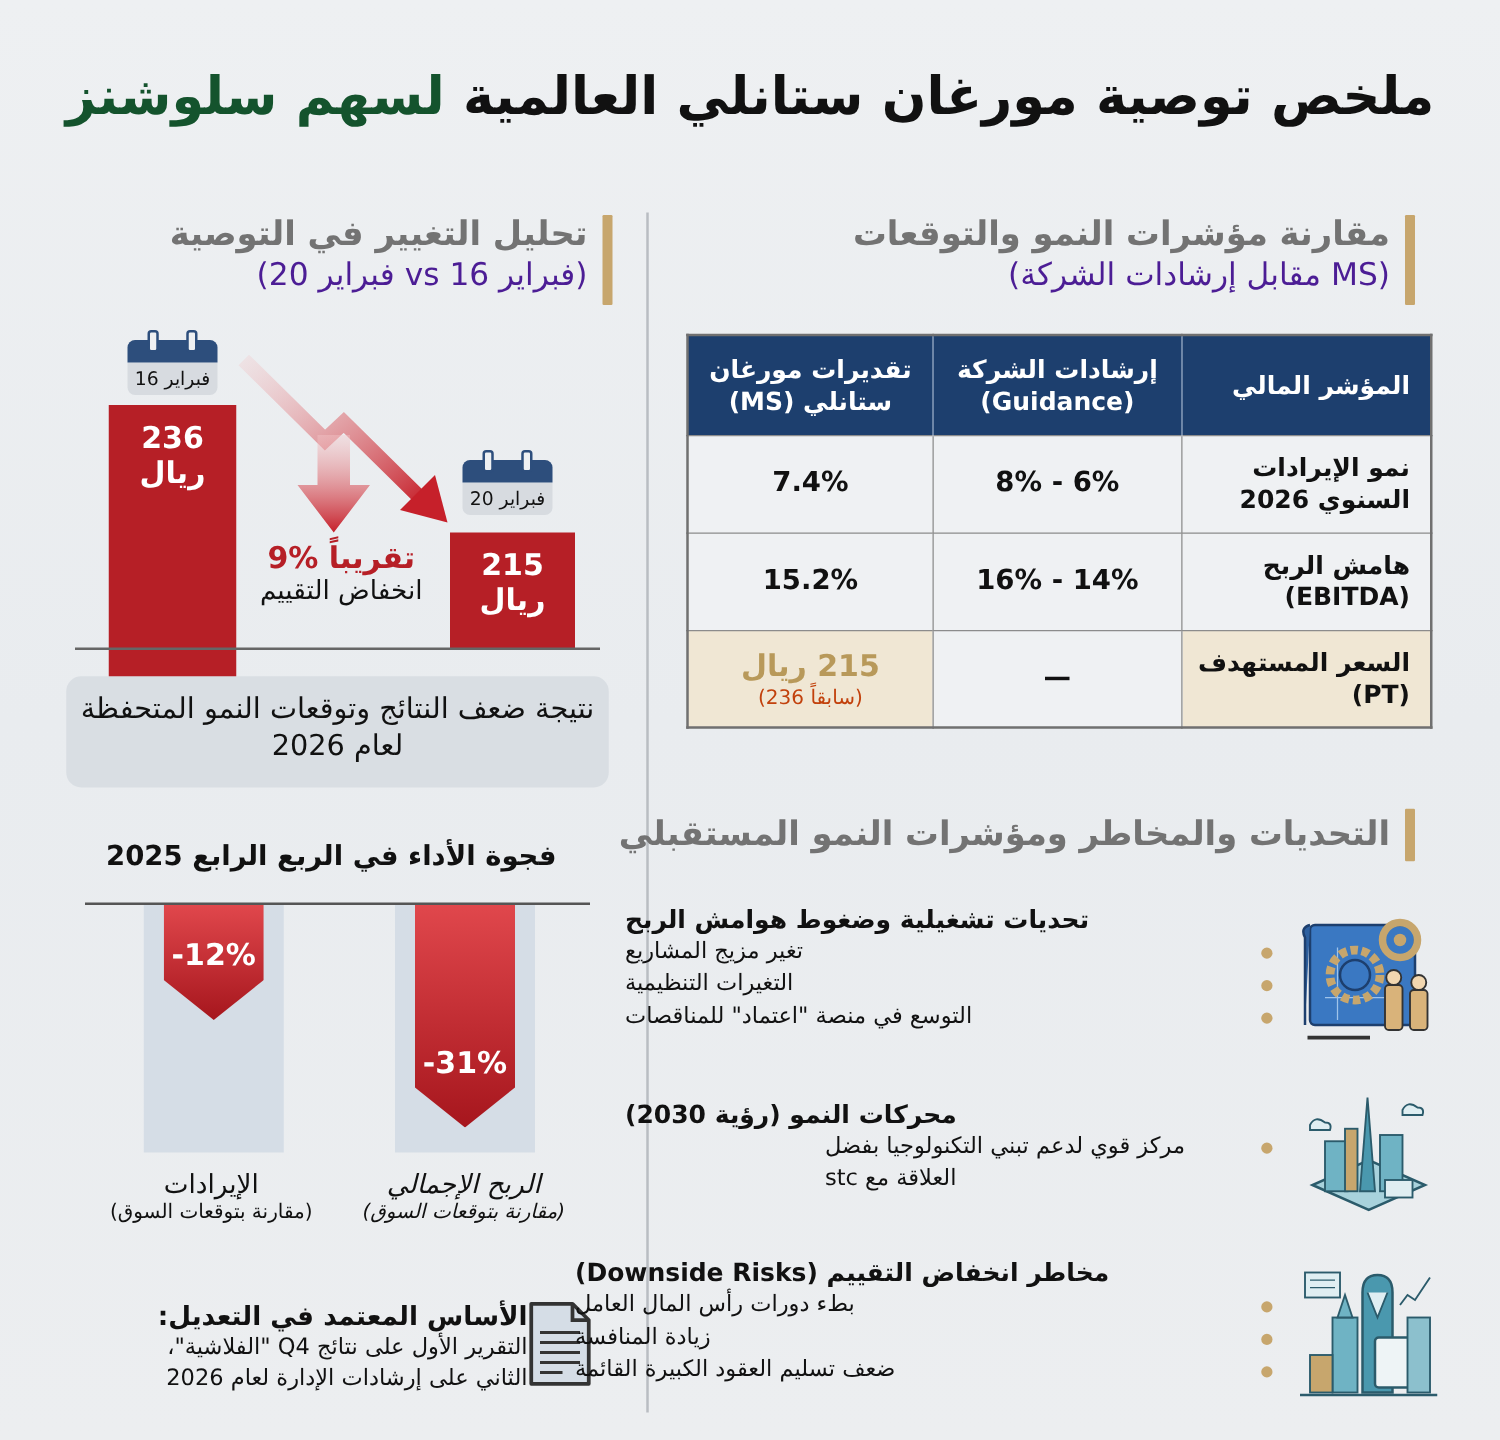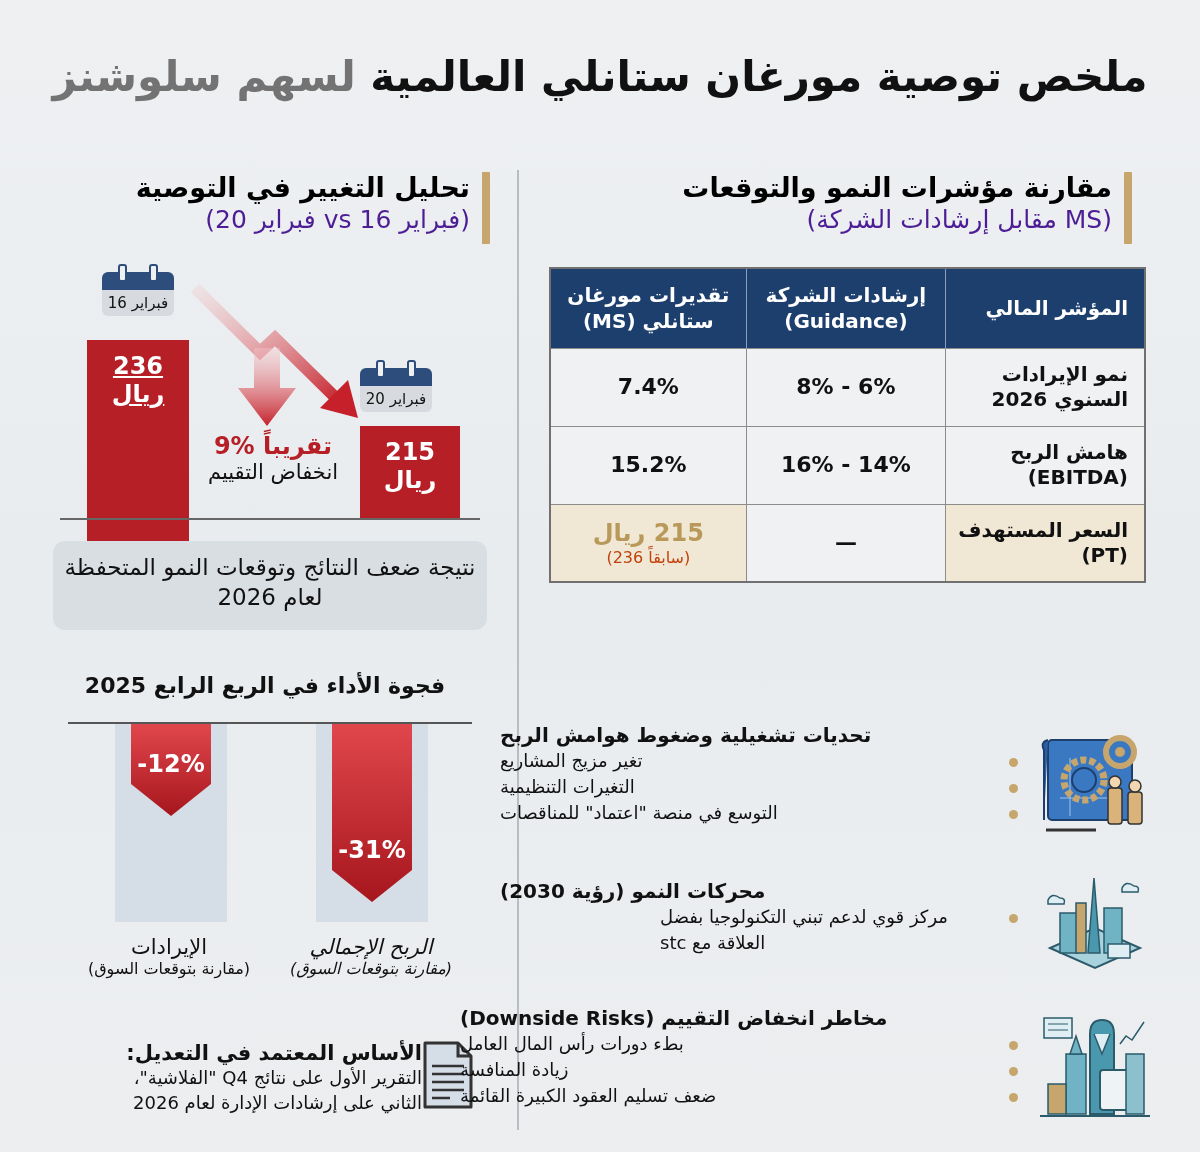--- a/index.html
+++ b/index.html
@@ -12,30 +12,30 @@
     overflow: hidden;
   }
   .page { position: absolute; inset: 0; direction: rtl; }
 
   
   .main-title {
     position: absolute; top: 52px; left: 0; width: 1200px;
     text-align: center; font-size: 42px; font-weight: 700; letter-spacing: -0.5px;
     color: #111;
   }
-  .main-title .accent { color: #737373; }
+  .main-title .accent { color: #14532d; }
 
   
   .vdivider { position: absolute; left: 517px; top: 170px; width: 2px; height: 960px; background: #b9bdc2; }
 
   
   .sec-head { position: absolute; display: flex; align-items: flex-start; gap: 12px; }
   .sec-head .bar { width: 8px; background: #c7a66d; border-radius: 1px; flex: none; }
   .sec-head .texts { text-align: right; }
-  .sec-head .title { font-size: 27px; font-weight: 700; line-height: 1.2; color: #000000; margin-left: 48px; }
+  .sec-head .title { font-size: 27px; font-weight: 700; line-height: 1.2; color: #737373; margin-left: 48px; }
   .sec-head .sub { font-size: 25px; line-height: 1.3; color: #4c1d95; }
 
   
   .cmp-table {
     position: absolute; left: 549px; top: 267px; width: 597px;
     border-collapse: collapse; border: 2px solid #707070;
     direction: rtl;
   }
   .cmp-table th {
     background: #1d3f6e; color: #fff; font-size: 20px; font-weight: 700;
@@ -178,21 +178,21 @@
       <div class="sub">(فبراير 16 vs فبراير 20)</div>
     </div>
   </div>
 
   <div class="rec-chart" style="direction:ltr;">
 
     <div class="cal" style="left:42px; top:12px;">
       <div class="cal-top"></div>
       <div class="cal-body">فبراير 16</div>
     </div>
-    <div class="price-bar" style="left:27px; top:80px; width:102px; height:248px;text-decoration:underline;">236 ريال</div>
+    <div class="price-bar" style="left:27px; top:64px; width:102px; height:248px;">236 ريال</div>
 
     <svg class="drop-arrow-svg" style="left:130px; top:20px;" width="180" height="140" viewBox="0 0 180 140">
       <defs>
         <linearGradient id="g1" x1="0" y1="0" x2="1" y2="1">
           <stop offset="0" stop-color="#f2c6c8" stop-opacity="0.3"></stop>
           <stop offset="1" stop-color="#c6202a"></stop>
         </linearGradient>
       </defs>
       <polyline points="5,8 70,72 85,58 150,122" fill="none" stroke="url(#g1)" stroke-width="12" stroke-linejoin="miter"></polyline>
       <polygon points="168,138 130,128 158,100" fill="#c6202a"></polygon>
@@ -204,21 +204,21 @@
           <stop offset="1" stop-color="#c6202a"></stop>
         </linearGradient>
       </defs>
       <polygon points="18,0 44,0 44,40 60,40 31,78 2,40 18,40" fill="url(#g2)"></polygon>
     </svg>
     <div class="drop-label" style="left:128px; top:172px;">
       <span class="pct">9% تقريباً</span>
       <span class="txt">انخفاض التقييم</span>
     </div>
 
-    <div class="cal" style="left:300px; top:108px;">
+    <div class="cal" style="left:310px; top:108px;">
       <div class="cal-top"></div>
       <div class="cal-body">فبراير 20</div>
     </div>
     <div class="price-bar" style="left:300px; top:166px; width:100px; height:94px;">215 ريال</div>
 
     <div class="baseline"></div>
   </div>
 
   <div class="callout">نتيجة ضعف النتائج وتوقعات النمو المتحفظة لعام 2026</div>
 
@@ -271,20 +271,26 @@
     <line x1="10" y1="42" x2="42" y2="42" stroke="#333" stroke-width="2.5"></line>
     <line x1="10" y1="50" x2="42" y2="50" stroke="#333" stroke-width="2.5"></line>
     <line x1="10" y1="58" x2="28" y2="58" stroke="#333" stroke-width="2.5"></line>
   </svg>
   <div class="basis">
     <div class="t">الأساس المعتمد في التعديل:</div>
     <div class="b">التقرير الأول على نتائج Q4 "الفلاشية"،</div>
     <div class="b">الثاني على إرشادات الإدارة لعام 2026</div>
   </div>
 
+  <div class="sec-head" style="right:68px; top:647px;">
+    <div class="bar" style="height:42px;"></div>
+    <div class="texts">
+      <div class="title" style="line-height:42px;">التحديات والمخاطر ومؤشرات النمو المستقبلي</div>
+    </div>
+  </div>
 
   <div class="chal-group" style="top:722px;">
     <div class="h">تحديات تشغيلية وضغوط هوامش الربح</div>
     <ul>
       <li>تغير مزيج المشاريع</li>
       <li>التغيرات التنظيمية</li>
       <li>التوسع في منصة "اعتماد" للمناقصات</li>
     </ul>
   </div>
   <svg class="illus" style="left:1040px; top:728px;" width="110" height="110" viewBox="0 0 110 110">

